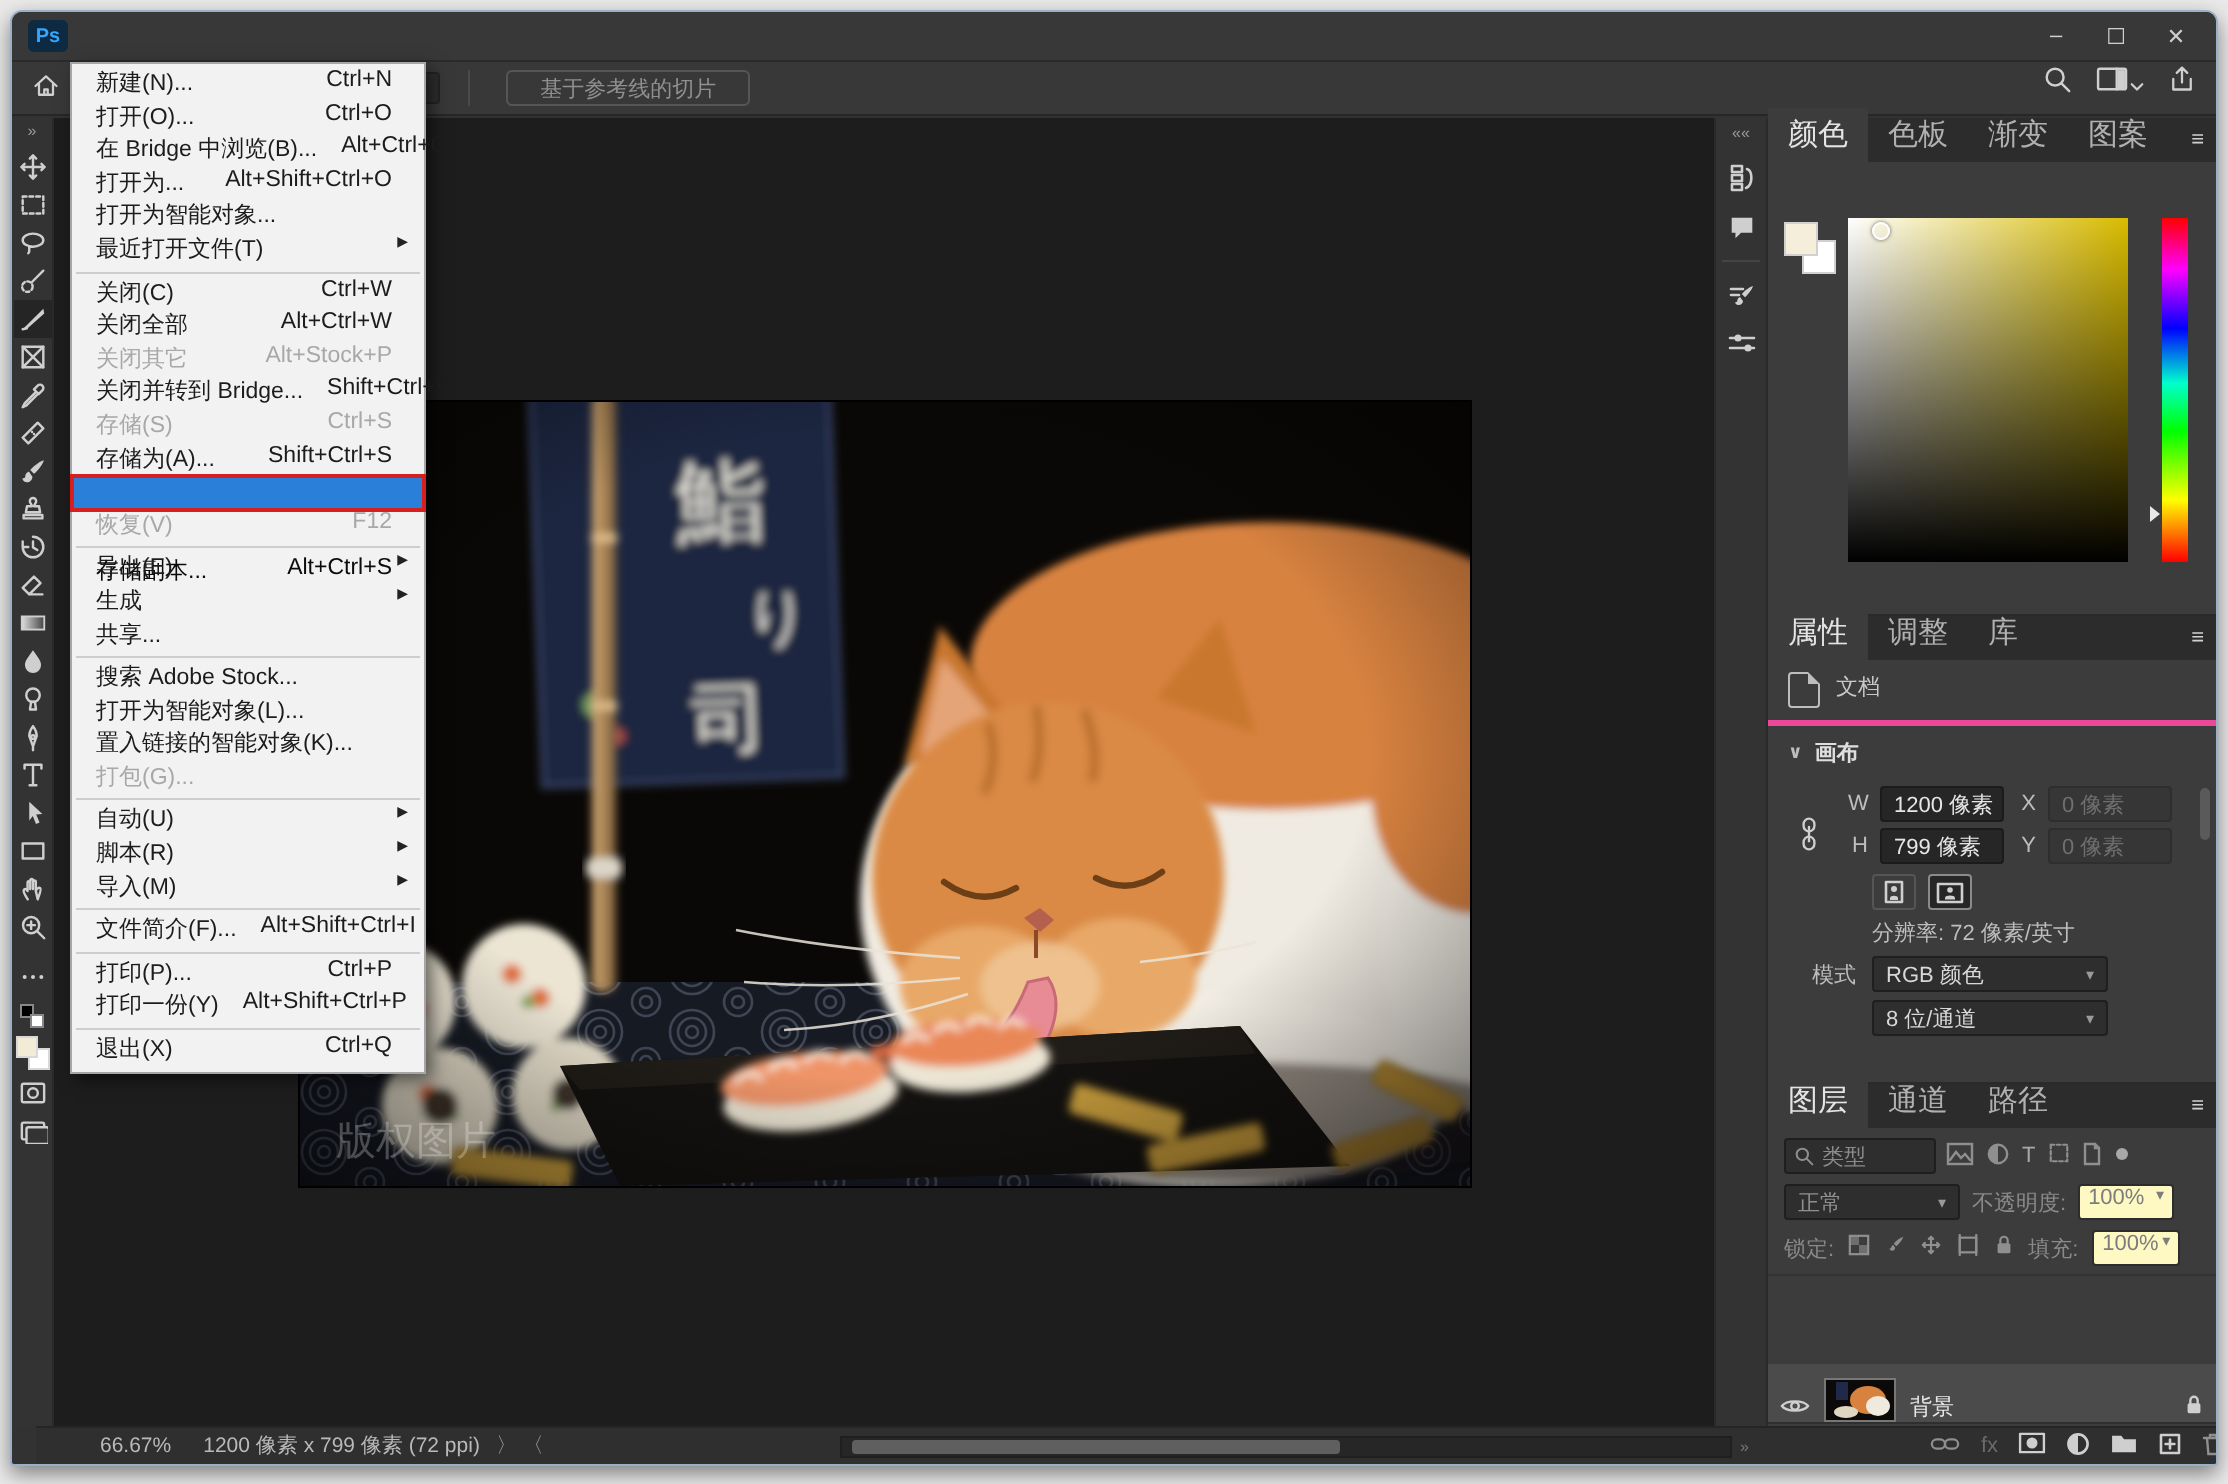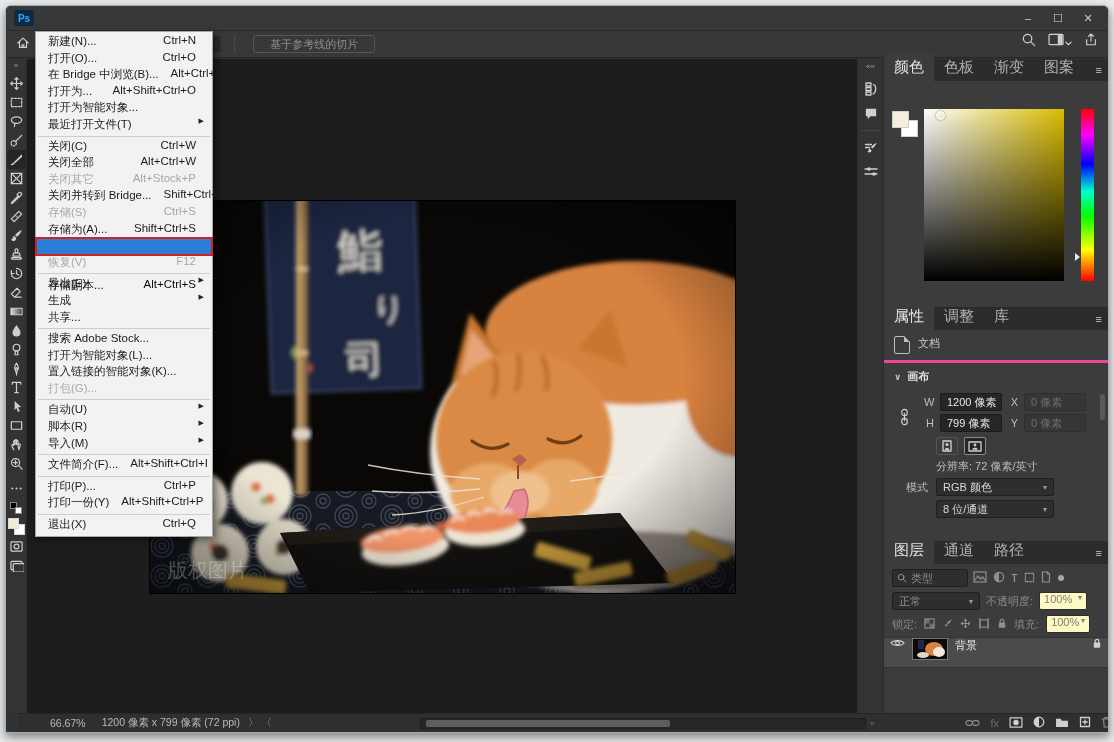--- a/index.html
+++ b/index.html
@@ -85,21 +85,21 @@
   .pscroll .th { position:absolute; left:1px; top:4px; width:5px; height:26px; background:#5a5a5a; border-radius:3px; }
 
   .layers-panel { flex:1; position:relative; font-size:11px; color:#c8c8c8; display:flex; flex-direction:column; }
   .lp-filter { display:flex; align-items:center; gap:5px; padding:5px 8px 3px; }
   .lp-search { width:76px; height:18px; background:#2e2e2e; border:1px solid #1f1f1f; border-radius:2px; display:flex; align-items:center; gap:4px; padding:0 4px; color:#8a8a8a; }
   .lp-ics { display:flex; align-items:center; gap:6px; color:#a8a8a8; }
   .lp-row2 { display:flex; align-items:center; gap:6px; padding:2px 8px 3px; color:#8a8a8a; }
   .dd.small { width:88px; color:#8f8f8f; }
   .op-field { width:48px; height:18px; background:#fef9c3; border:1px solid #2c2c2c; border-radius:2px; display:flex; justify-content:space-between; padding:0 4px; color:#7d7d7d; }
   .lp-lockrow { display:flex; align-items:center; gap:7px; padding:2px 8px 4px; color:#8a8a8a; border-bottom:1px solid #333; }
-  .layer-row { display:flex; align-items:flex-start; gap:7px; height:30px; background:#4b4b4b; border-bottom:1px solid #2f2f2f; padding:0 6px; color:#e6e6e6; }
+  .layer-row { display:flex; align-items:flex-end; gap:7px; height:30px; background:#4b4b4b; border-bottom:1px solid #2f2f2f; padding:0 6px; color:#e6e6e6;margin-top:44px; }
   .thumb { width:36px; height:22px; border:1px solid #777; background:#000; }
   .layer-lock { margin-left:auto; }
   .lp-empty { flex:1; }
 
   
   .bottombar { position:absolute; left:12px; bottom:0; width:100%; height:19px; background:#2f2f2f; border-top:1px solid #252525; color:#b9b9b9; font-size:10.5px; display:flex; align-items:center; }
   .status-zoom { margin-left:32px; }
   .status-doc { margin-left:16px; }
   .status-arrows { margin-left:8px; color:#9a9a9a; }
   .hscroll { position:absolute; left:402px; top:4px; width:446px; height:11px; background:#262626; border:1px solid #1f1f1f; }

